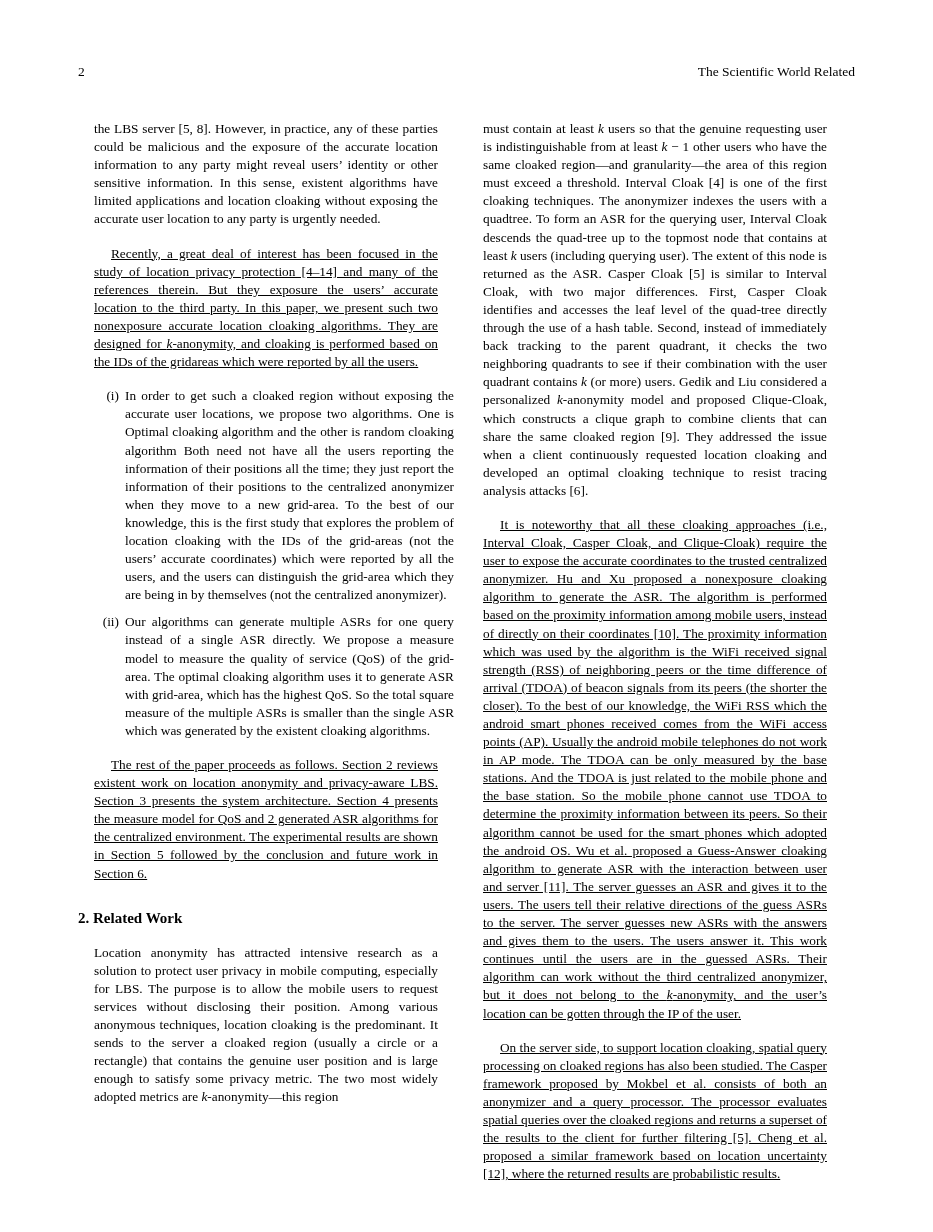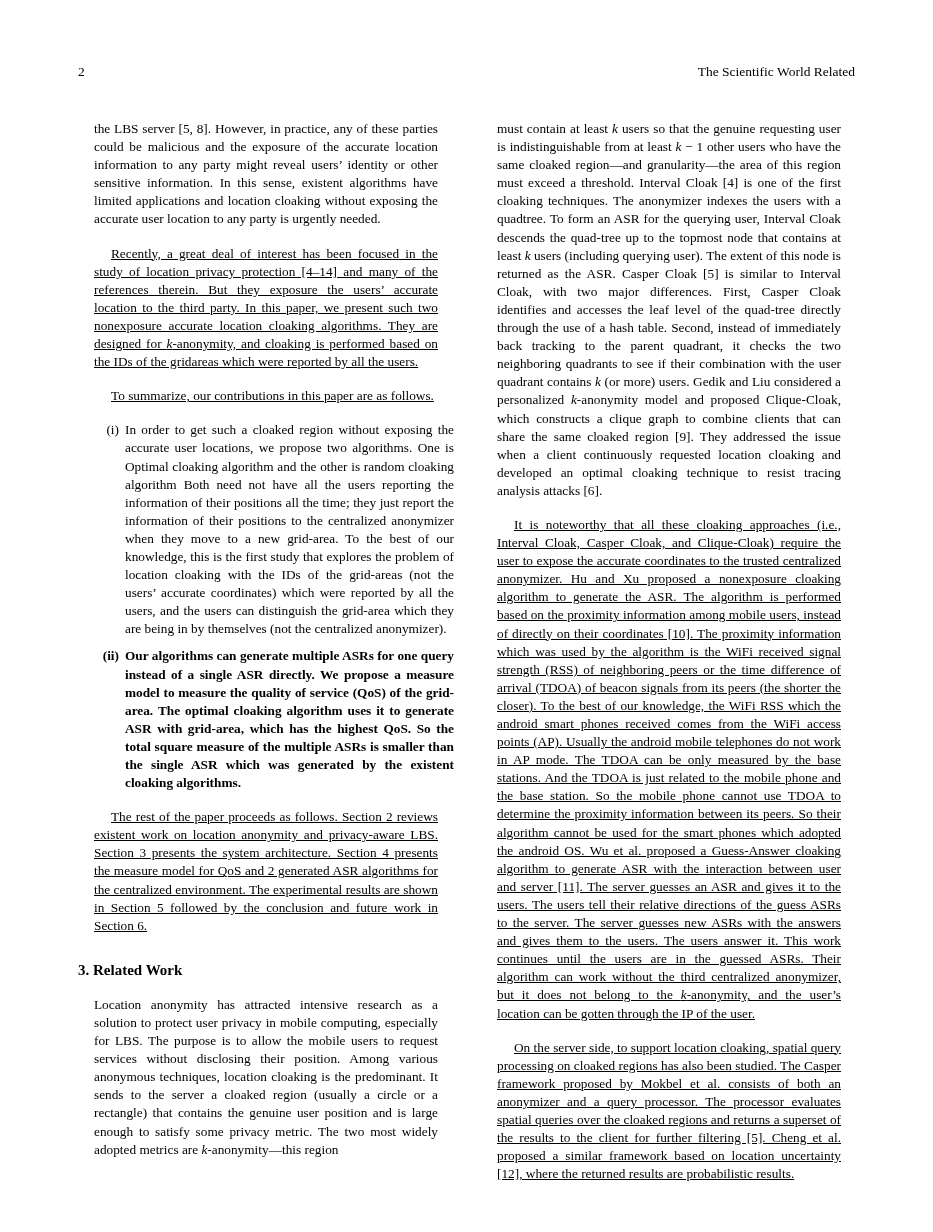--- a/index.html
+++ b/index.html
@@ -31,34 +31,34 @@
     position: absolute;
     top: 104px;
     width: 376px;
     font-size: 13.3px;
     line-height: 18.1px;
     text-align: justify;
     hyphens: auto;
     -webkit-hyphens: auto;
   }
   .column-left  { left: 78px;  }
-  .column-right { left: 481px; }
+  .column-right { left: 467px; }
   .column p { margin: 16px; }
   .column p.indented { text-indent: 17px; text-decoration: underline; }
   .contrib-list {
     margin: 10px 0 10px 0;
     padding: 0;
     list-style: none;
   }
   .contrib-item {
     position: relative;
     margin-left: 47px;
     margin-bottom: 9px;
   }
-  .contrib-item:last-child { margin-bottom: 4px; font-weight: bold; }
+  .contrib-item:last-child { margin-bottom: 4px; }
   .contrib-label {
     position: absolute;
     left: -47px;
     top: 0;
     width: 41px;
     text-align: right;
   }
   .section-heading {
     font-size: 15px;
     font-weight: bold;
@@ -73,36 +73,35 @@
 <div class="page">
 
   <div class="running-header">
     <span>2</span>
     <span>The Scientific World Related</span>
   </div>
 
   <div class="column column-left">
     <p>the LBS server [5, 8]. However, in practice, any of these parties could be malicious and the exposure of the accurate location information to any party might reveal users’ identity or other sensitive information. In this sense, existent algorithms have limited applications and location cloaking without exposing the accurate user location to any party is urgently needed.</p>
     <p class="indented">Recently, a great deal of interest has been focused in the study of location privacy protection [4–14] and many of the references therein. But they exposure the users’ accurate location to the third party. In this paper, we present such two nonexposure accurate location cloaking algorithms. They are designed for <i>k</i>-anonymity, and cloaking is performed based on the IDs of the gridareas which were reported by all the users.</p>
-    <p class="indented">To summarize, our contributions in this paper are as follows.</p>
 
     <ul class="contrib-list">
       <li class="contrib-item">
         <span class="contrib-label">(i)</span>
         <span>In order to get such a cloaked region without exposing the accurate user locations, we propose two algorithms. One is Optimal cloaking algorithm and the other is random cloaking algorithm Both need not have all the users reporting the information of their positions all the time; they just report the information of their positions to the centralized anonymizer when they move to a new grid-area. To the best of our knowledge, this is the first study that explores the problem of location cloaking with the IDs of the grid-areas (not the users’ accurate coordinates) which were reported by all the users, and the users can distinguish the grid-area which they are being in by themselves (not the centralized anonymizer).</span>
       </li>
       <li class="contrib-item">
         <span class="contrib-label">(ii)</span>
         <span>Our algorithms can generate multiple ASRs for one query instead of a single ASR directly. We propose a measure model to measure the quality of service (QoS) of the grid-area. The optimal cloaking algorithm uses it to generate ASR with grid-area, which has the highest QoS. So the total square measure of the multiple ASRs is smaller than the single ASR which was generated by the existent cloaking algorithms.</span>
       </li>
     </ul>
 
     <p class="indented">The rest of the paper proceeds as follows. Section 2 reviews existent work on location anonymity and privacy-aware LBS. Section 3 presents the system architecture. Section 4 presents the measure model for QoS and 2 generated ASR algorithms for the centralized environment. The experimental results are shown in Section 5 followed by the conclusion and future work in Section 6.</p>
 
-    <h2 class="section-heading">3. Related Work</h2>
+    <h2 class="section-heading">2. Related Work</h2>
 
     <p>Location anonymity has attracted intensive research as a solution to protect user privacy in mobile computing, especially for LBS. The purpose is to allow the mobile users to request services without disclosing their position. Among various anonymous techniques, location cloaking is the predominant. It sends to the server a cloaked region (usually a circle or a rectangle) that contains the genuine user position and is large enough to satisfy some privacy metric. The two most widely adopted metrics are <i>k</i>-anonymity—this region</p>
   </div>
 
   <div class="column column-right">
     <p>must contain at least <i>k</i> users so that the genuine requesting user is indistinguishable from at least <i>k</i> − 1 other users who have the same cloaked region—and granularity—the area of this region must exceed a threshold. Interval Cloak [4] is one of the first cloaking techniques. The anonymizer indexes the users with a quadtree. To form an ASR for the querying user, Interval Cloak descends the quad-tree up to the topmost node that contains at least <i>k</i> users (including querying user). The extent of this node is returned as the ASR. Casper Cloak [5] is similar to Interval Cloak, with two major differences. First, Casper Cloak identifies and accesses the leaf level of the quad-tree directly through the use of a hash table. Second, instead of immediately back tracking to the parent quadrant, it checks the two neighboring quadrants to see if their combination with the user quadrant contains <i>k</i> (or more) users. Gedik and Liu considered a personalized <i>k</i>-anonymity model and proposed Clique-Cloak, which constructs a clique graph to combine clients that can share the same cloaked region [9]. They addressed the issue when a client continuously requested location cloaking and developed an optimal cloaking technique to resist tracing analysis attacks [6].</p>
     <p class="indented">It is noteworthy that all these cloaking approaches (i.e., Interval Cloak, Casper Cloak, and Clique-Cloak) require the user to expose the accurate coordinates to the trusted centralized anonymizer. Hu and Xu proposed a nonexposure cloaking algorithm to generate the ASR. The algorithm is performed based on the proximity information among mobile users, instead of directly on their coordinates [10]. The proximity information which was used by the algorithm is the WiFi received signal strength (RSS) of neighboring peers or the time difference of arrival (TDOA) of beacon signals from its peers (the shorter the closer). To the best of our knowledge, the WiFi RSS which the android smart phones received comes from the WiFi access points (AP). Usually the android mobile telephones do not work in AP mode. The TDOA can be only measured by the base stations. And the TDOA is just related to the mobile phone and the base station. So the mobile phone cannot use TDOA to determine the proximity information between its peers. So their algorithm cannot be used for the smart phones which adopted the android OS. Wu et al. proposed a Guess-Answer cloaking algorithm to generate ASR with the interaction between user and server [11]. The server guesses an ASR and gives it to the users. The users tell their relative directions of the guess ASRs to the server. The server guesses new ASRs with the answers and gives them to the users. The users answer it. This work continues until the users are in the guessed ASRs. Their algorithm can work without the third centralized anonymizer, but it does not belong to the <i>k</i>-anonymity, and the user’s location can be gotten through the IP of the user.</p>
     <p class="indented">On the server side, to support location cloaking, spatial query processing on cloaked regions has also been studied. The Casper framework proposed by Mokbel et al. consists of both an anonymizer and a query processor. The processor evaluates spatial queries over the cloaked regions and returns a superset of the results to the client for further filtering [5]. Cheng et al. proposed a similar framework based on location uncertainty [12], where the returned results are probabilistic results.</p>
   </div>
 

